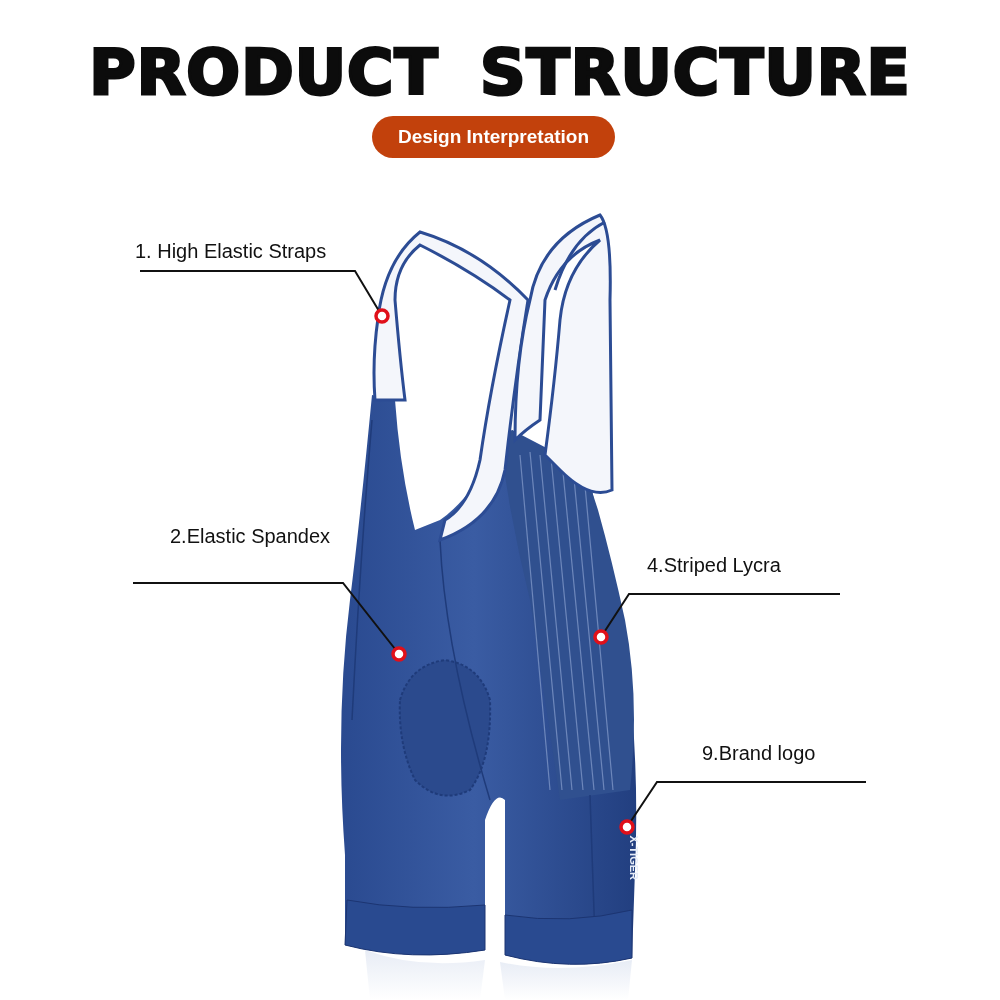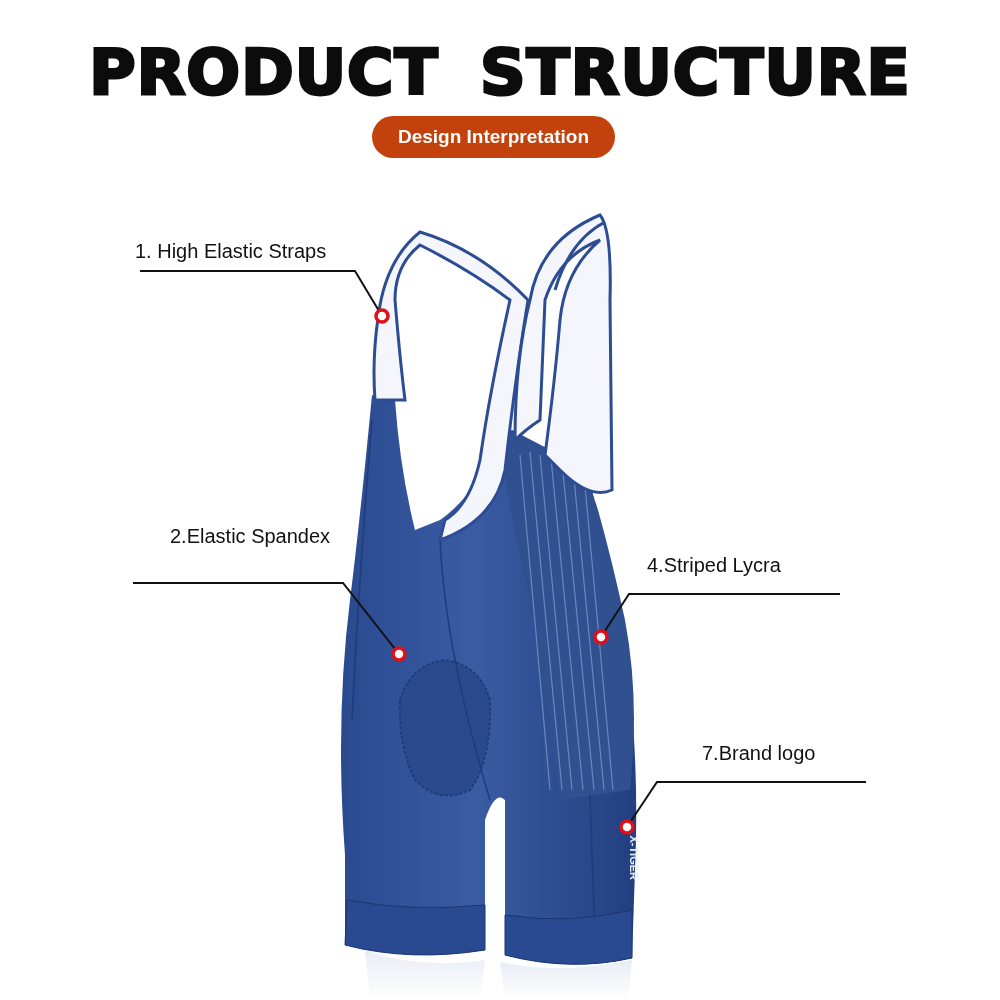--- a/index.html
+++ b/index.html
@@ -97,14 +97,14 @@
 <div class="label" style="left:135px; top:236px;">
   <span>1. High Elastic Straps</span>
 </div>
 <div class="label" style="left:133px; top:521px;margin-left:37px;">
   <span>2.Elastic Spandex</span>
 </div>
 <div class="label" style="left:647px; top:550px;">
   <span>4.Striped Lycra</span>
 </div>
 <div class="label" style="left:702px; top:738px;">
-  <span>7.Brand logo</span>
+  <span>9.Brand logo</span>
 </div>
 
 </body></html>

